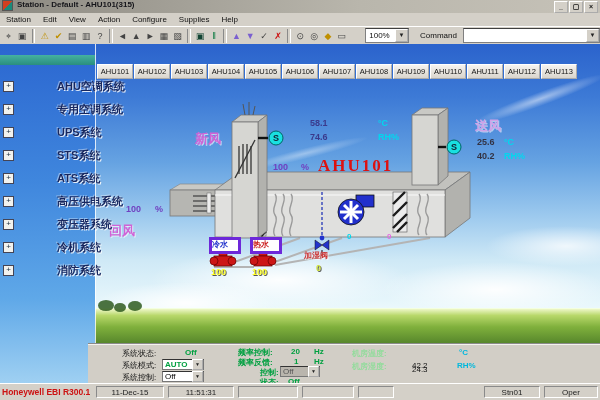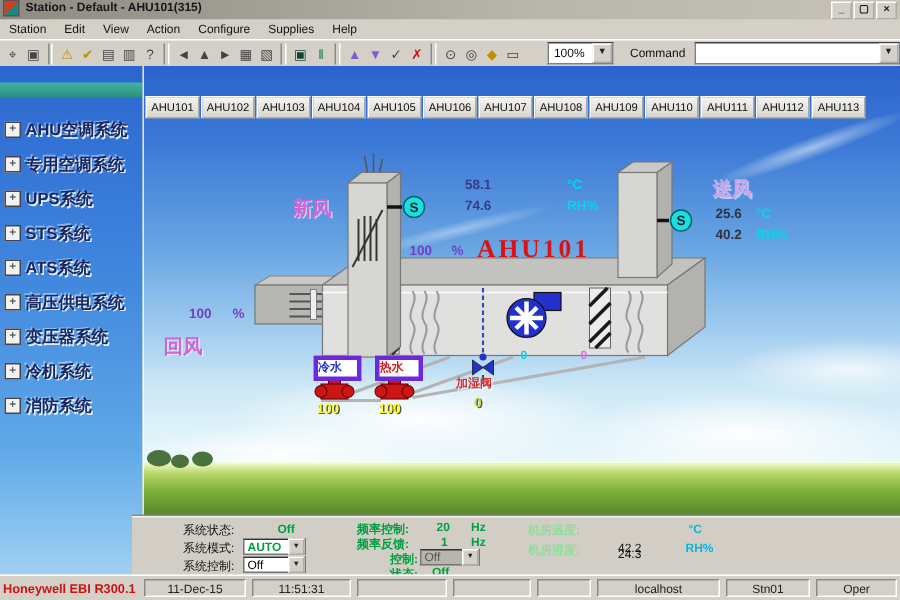--- a/index.html
+++ b/index.html
@@ -35,21 +35,21 @@
   #command-combo input{border:0;outline:0;width:118px;height:11px;font-size:8px;padding:0 2px;}
   
   #sidebar{position:absolute;left:0;top:44px;width:95px;height:339px;
     background:linear-gradient(180deg,#2b66d0 0%,#3f86dd 40%,#5fa8e8 75%,#9fd0f2 100%);}
   #sidebar-teal{position:absolute;left:0;top:11px;width:95px;height:10px;
     background:linear-gradient(180deg,#45b2a0,#2a8f7e);}
   .side-item{position:absolute;left:3px;display:flex;align-items:center;gap:3px;width:92px;}
   .tree-ico{width:9px;height:9px;background:#f2f2ee;border:1px solid #445;
     font-size:8px;line-height:8px;text-align:center;color:#234;flex:0 0 auto;}
   .side-label{font-size:11px;font-weight:bold;color:#17275f;white-space:nowrap;
-    text-shadow:1px 1px 0 rgba(255,255,255,.85),-1px -1px 0 rgba(255,255,255,.4);}
+    text-shadow:1px 1px 0 rgba(255,255,255,.85),-1px -1px 0 rgba(255,255,255,.4);margin-left:40px;}
   #side-divider{position:absolute;left:95px;top:44px;width:1px;height:300px;background:rgba(255,255,255,.8);}
   
   #sky{position:absolute;left:95px;top:44px;width:505px;height:264px;
     background:linear-gradient(180deg,#2b63cc 0%,#3d7ad6 20%,#66a3e2 45%,#9cc9ee 65%,#cfe9f6 82%,#eaf8fc 100%);}
   #field{position:absolute;left:95px;top:308px;width:505px;height:36px;border-top:1px solid #f4ffe0;
     background:linear-gradient(180deg,#eef7c8 0%,#b8d86a 18%,#7fb03c 50%,#53822a 100%);}
   .tree{position:absolute;background:#2e5a1e;border-radius:50%;opacity:.85;}
   .cloud{position:absolute;border-radius:50%;
     background:radial-gradient(closest-side,rgba(255,255,255,.95),rgba(255,255,255,0));}
   #diagram{position:absolute;left:95px;top:44px;width:505px;height:301px;}
@@ -422,18 +422,17 @@
     <span class="p-cyan" style="left:369px;top:16px;">RH%</span>
   </div>
 
   <div id="statusbar">
     <span id="sb-brand">Honeywell EBI R300.1</span>
     <span class="sb-cell" style="left:96px;width:68px;">11-Dec-15</span>
     <span class="sb-cell" style="left:168px;width:66px;">11:51:31</span>
     <span class="sb-cell" style="left:238px;width:60px;"></span>
     <span class="sb-cell" style="left:302px;width:52px;"></span>
     <span class="sb-cell" style="left:358px;width:36px;"></span>
-    <span class="sb-cell" style="left:398px;width:82px;">localhost</span>
     <span class="sb-cell" style="left:484px;width:56px;">Stn01</span>
     <span class="sb-cell" style="left:544px;width:54px;">Oper</span>
   </div>
 
 </div>
 
 </body></html>

